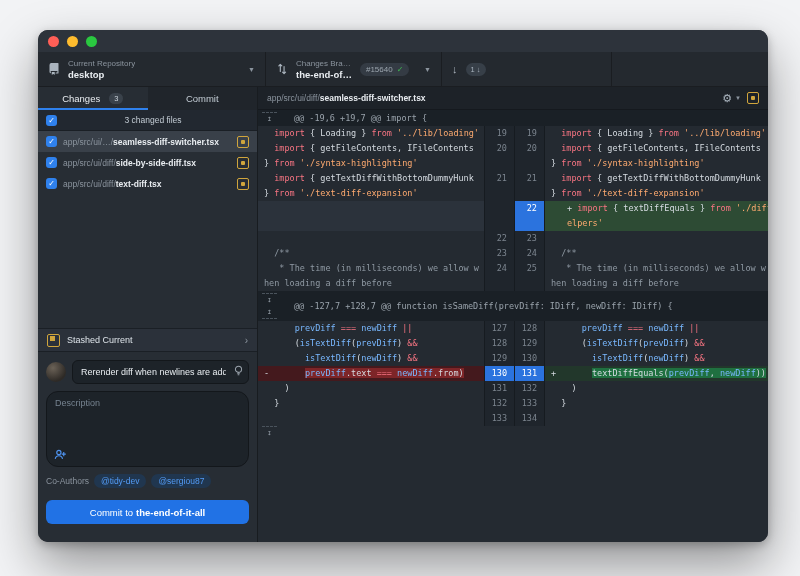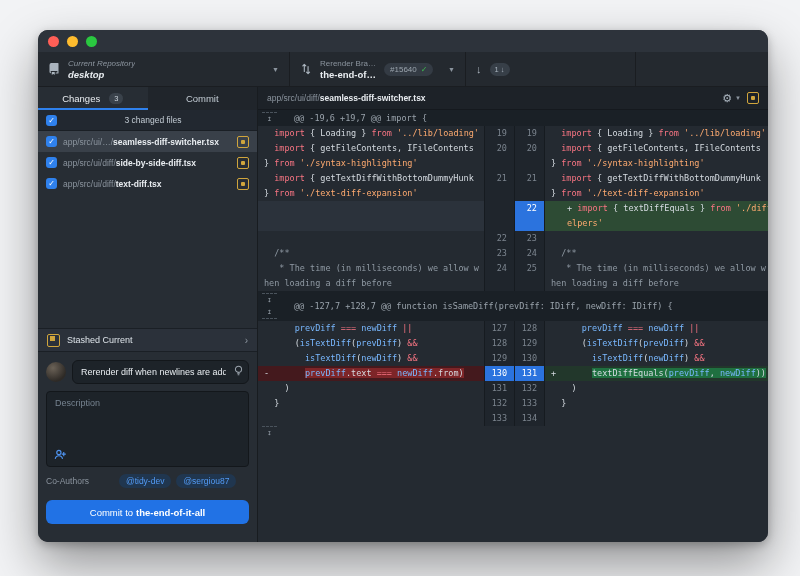--- a/index.html
+++ b/index.html
@@ -13,21 +13,21 @@
     font-family:"Liberation Sans",sans-serif;-webkit-font-smoothing:antialiased;}
   .window{position:absolute;left:38px;top:30px;width:730px;height:512px;border-radius:10px;
     background:#272d34;box-shadow:0 22px 50px rgba(0,0,0,.4),0 3px 10px rgba(0,0,0,.25);
     overflow:hidden;display:flex;flex-direction:column;}
   
   .titlebar{height:22px;background:#2d333b;display:flex;align-items:center;padding-left:10px;gap:8px;flex:0 0 auto;}
   .dot{width:11px;height:11px;border-radius:50%;}
   
   .toolbar{height:34px;background:#24292f;border-bottom:1px solid #1a1d21;display:flex;flex:0 0 auto;}
   .tbtn{display:flex;align-items:center;gap:8px;padding:0 10px;border-right:1px solid #1a1d21;cursor:default;}
-  .tb-repo{width:252px;box-sizing:border-box;font-style:italic;}
+  .tb-repo{width:228px;box-sizing:border-box;}
   .tb-branch{width:176px;box-sizing:border-box;}
   .tb-pull{width:170px;box-sizing:border-box;}
   .tcol{display:flex;flex-direction:column;justify-content:center;min-width:0;}
   .tlabel{font-size:8px;color:var(--dim);line-height:10px;white-space:nowrap;overflow:hidden;}
   .tname{font-size:9.5px;color:var(--bright);font-weight:bold;line-height:11px;white-space:nowrap;overflow:hidden;}
   .caret{color:var(--dim);font-size:7px;margin-left:auto;}
   .ticon{color:#aab4be;flex:0 0 auto;display:flex;}
   .prbadge{background:#343b44;border-radius:9px;font-size:8px;color:#9ba5ae;padding:2px 6px;
     display:flex;align-items:center;gap:4px;white-space:nowrap;}
   .prcheck{color:#3fb950;font-size:8px;}
@@ -52,21 +52,21 @@
   .stash{height:22px;flex:0 0 auto;background:#2b313a;border-top:1px solid #1a1f25;border-bottom:1px solid #1a1f25;display:flex;align-items:center;gap:7px;padding:0 9px;font-size:9px;color:#dde3e9;}
   .stash .chev{margin-left:auto;color:var(--dim);font-size:10px;}
   .stashicon{width:11px;height:11px;border:1.5px solid #d0a53c;border-radius:2px;position:relative;}
   .stashicon::after{content:"";position:absolute;left:1.5px;top:1.5px;width:5px;height:5px;background:#d0a53c;}
   .cform{padding:8px 8px 18px 8px;display:flex;flex-direction:column;gap:7px;flex:0 0 auto;}
   .sumrow{display:flex;align-items:center;gap:6px;}
   .avatar{width:20px;height:20px;border-radius:50%;background:radial-gradient(circle at 35% 30%,#6b6257,#2e2a26 70%);flex:0 0 auto;}
   .sumwrap{flex:1;position:relative;}
   .suminput{width:100%;box-sizing:border-box;height:24px;background:#1d2329;border:1px solid #13171b;border-radius:6px;color:#e9edf1;font-size:9px;padding:0 22px 0 8px;font-family:"Liberation Sans",sans-serif;outline:none;}
   .bulb{position:absolute;right:6px;top:5px;color:#9aa3ac;}
-  .descbox{height:76px;background:#1d2329;border:1px solid #13171b;border-radius:4px;padding:6px 8px;font-size:9px;color:#768390;position:relative;box-sizing:border-box;}
+  .descbox{height:76px;background:#1d2329;border:1px solid #13171b;border-radius:12px;padding:6px 8px;font-size:9px;color:#768390;position:relative;box-sizing:border-box;}
   .addco{position:absolute;left:7px;bottom:6px;color:#4f94f1;}
   .corow{display:flex;align-items:center;gap:5px;font-size:8.5px;color:var(--dim);}
   .copill{background:#20364f;color:#539bf5;border-radius:9px;padding:2px 7px;font-size:8.5px;}
   .commitbtn{height:24px;background:#2172e5;border:none;border-radius:6px;color:#fff;font-size:9.5px;display:flex;align-items:center;justify-content:center;gap:3px;margin-top:5px;cursor:default;font-family:"Liberation Sans",sans-serif;}
   .commitbtn b{font-weight:bold;}
   
   .diffarea{flex:1;display:flex;flex-direction:column;min-width:0;background:var(--codebg);}
   .dheader{height:22px;flex:0 0 auto;background:#1d2228;border-bottom:1px solid #15191e;display:flex;align-items:center;padding:0 9px;font-size:8.5px;gap:6px;}
   .dheader .dpath{color:var(--dim);white-space:nowrap;}
   .dheader .dfile{color:var(--bright);font-weight:bold;margin-left:-6px;white-space:nowrap;}
@@ -122,21 +122,21 @@
       </span>
       <span class="caret">▼</span>
     </div>
     <div class="tbtn tb-branch">
       <span class="ticon">
         <svg width="12" height="12" viewBox="0 0 16 16" fill="currentColor">
             <path d="M5.22 1.22a.75.75 0 011.06 0l2 2a.75.75 0 01-1.06 1.06L6.5 3.56v7.69a.75.75 0 01-1.5 0V3.56l-.72.72a.75.75 0 01-1.06-1.06l2-2zM10.75 4a.75.75 0 01.75.75v7.69l.72-.72a.75.75 0 111.06 1.06l-2 2a.75.75 0 01-1.06 0l-2-2a.75.75 0 111.06-1.06l.72.72V4.75A.75.75 0 0110.75 4z"></path>
           </svg>
       </span>
       <span class="tcol">
-        <span class="tlabel">Rerender Bra…</span>
+        <span class="tlabel">Changes Bra…</span>
         <span class="tname">the-end-of…</span>
       </span>
       <span class="prbadge">
         <span>#15640</span>
         <span class="prcheck">✓</span>
       </span>
       <span class="caret">▼</span>
     </div>
     <div class="tbtn tb-pull">
       <span class="ticon" style="font-size:11px;">↓</span>
@@ -202,21 +202,21 @@
           <span>Description</span>
           <span class="addco">
             <svg width="13" height="11" viewBox="0 0 16 13" fill="none" stroke="currentColor" stroke-width="1.4">
                 <circle cx="6" cy="4" r="2.6"></circle>
                 <path d="M1.5 12c.5-2.8 2.3-4 4.5-4s4 1.2 4.5 4M12 3.5v5M9.5 6h5"></path>
               </svg>
           </span>
         </div>
         <div class="corow">
           <span>Co-Authors</span>
-          <span id="copills" style="display:flex;gap:5px;margin-left:25px;">
+          <span id="copills" style="display:flex;gap:5px;">
               <span class="copill">@tidy-dev</span>
               <span class="copill">@sergiou87</span>
             </span>
         </div>
         <button class="commitbtn">
           <span>Commit to </span>
           <b>the-end-of-it-all</b>
         </button>
       </div>
     </div>

